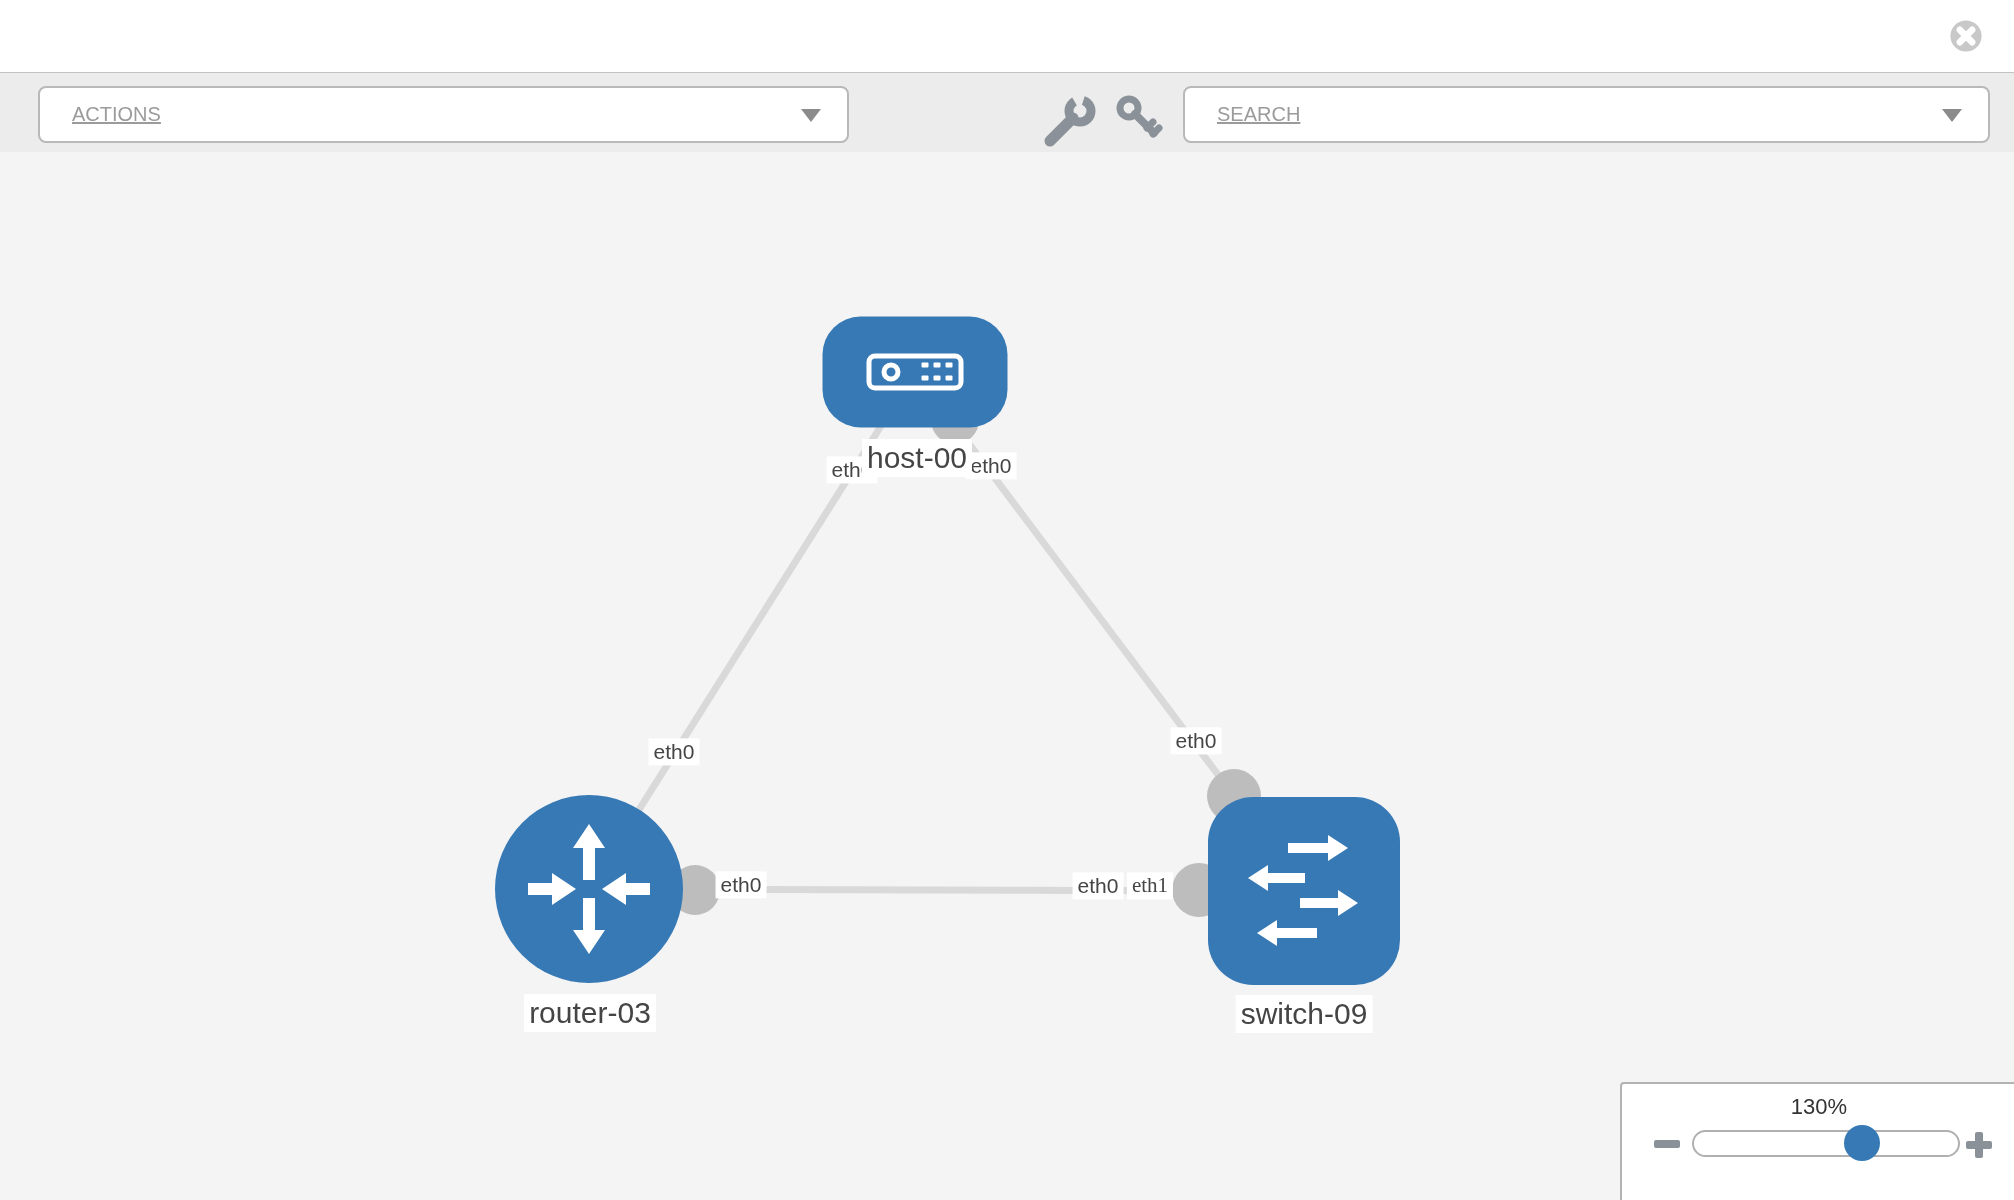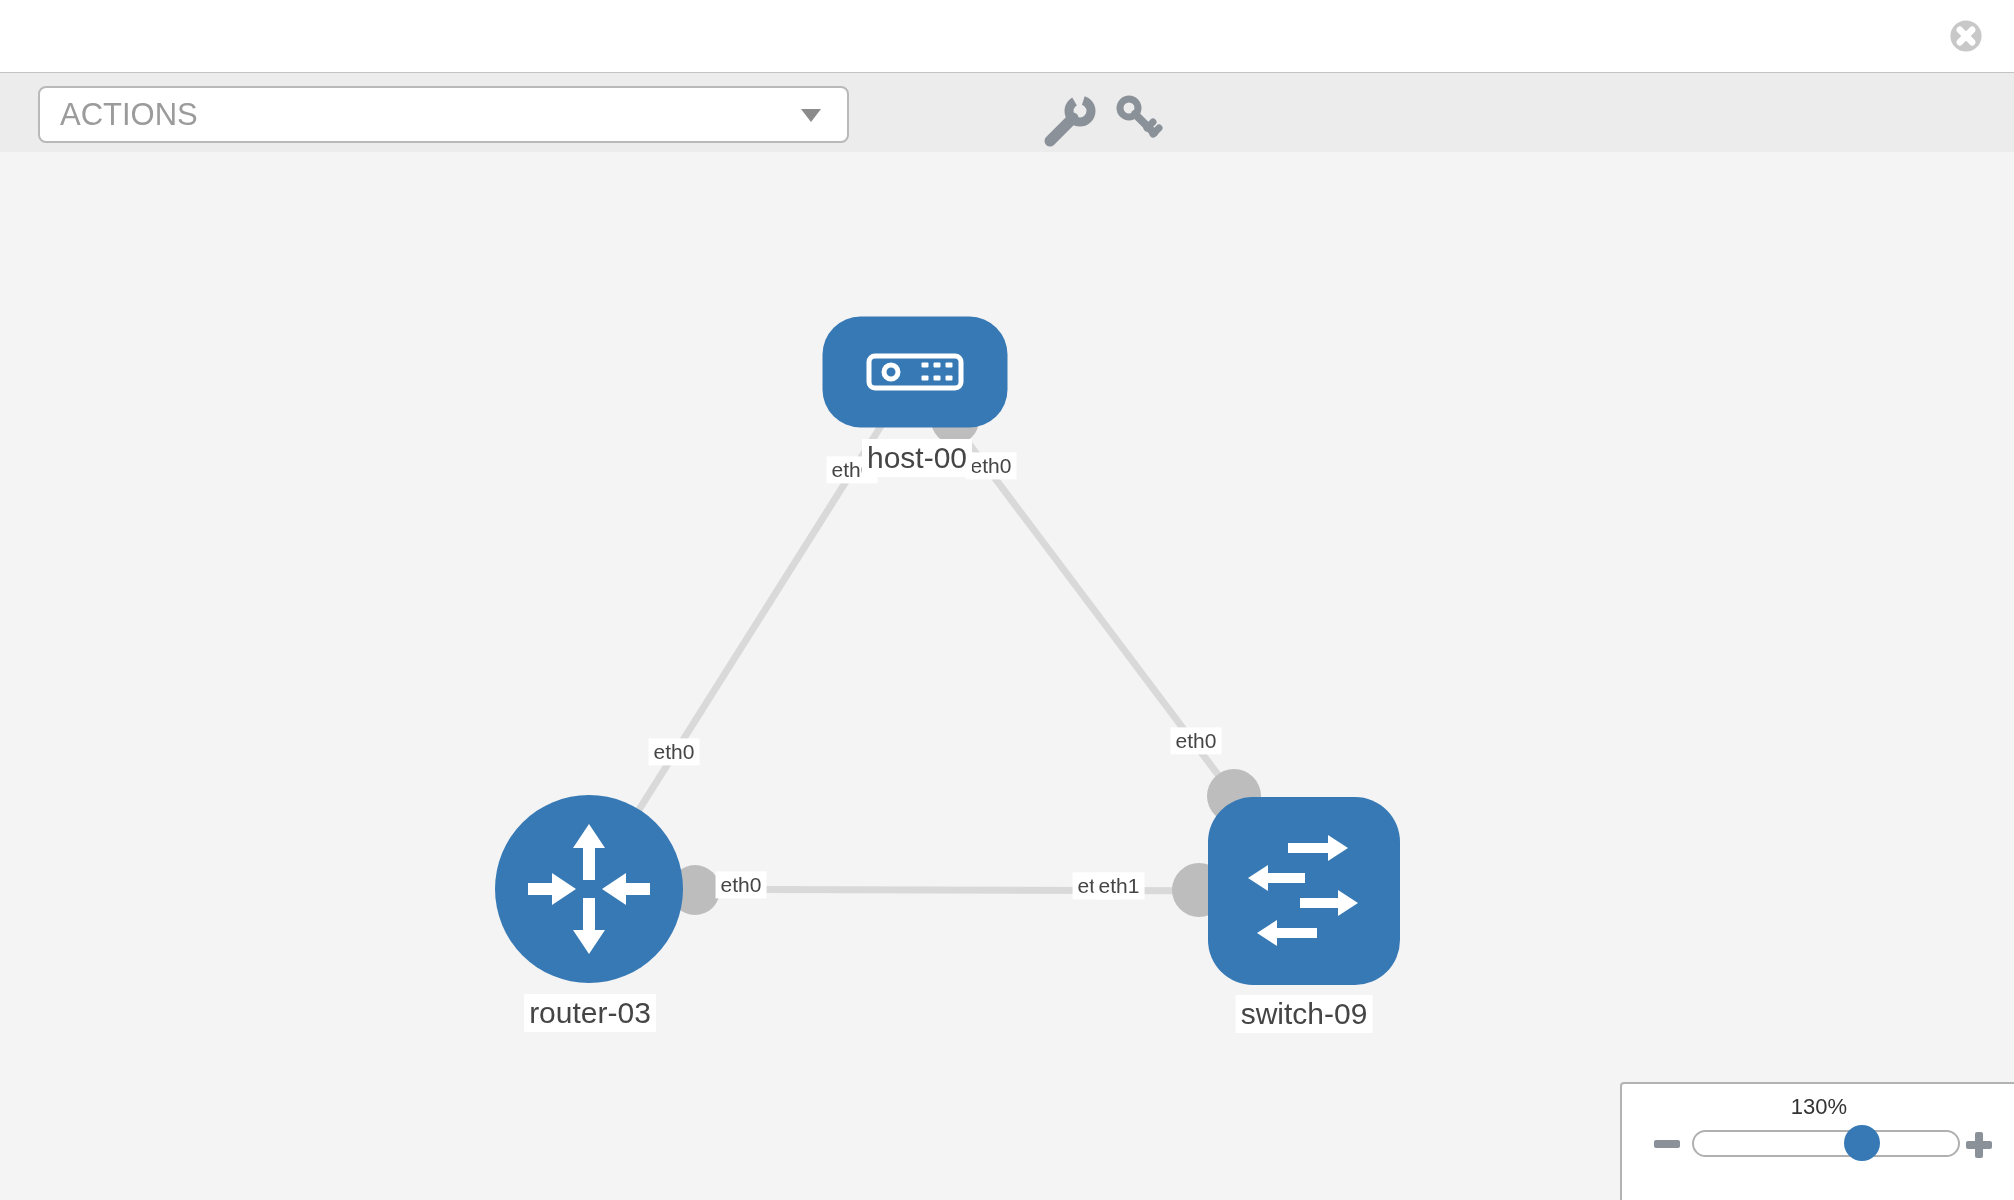--- a/index.html
+++ b/index.html
@@ -11,21 +11,21 @@
   .page-title{position:absolute;left:38px;top:0;line-height:72px;font-size:30px;font-weight:bold;color:#646464;}
   .close-btn{position:absolute;left:1949px;top:19px;width:34px;height:34px;cursor:pointer;}
 
   
   .toolbar{position:absolute;top:72px;left:0;width:100%;height:79px;background:#ececec;
            border-top:1px solid #c3c3c3;border-bottom:1px solid #d0d0d0;box-sizing:content-box;}
   .combo{position:absolute;top:13px;height:57px;background:#ffffff;border:2px solid #b9b9b9;
          border-radius:8px;box-sizing:border-box;display:flex;align-items:center;}
   .combo-actions{left:38px;width:811px;}
   .combo-search{left:1183px;width:807px;}
-  .combo-text{margin-left:20px;font-size:31px;color:#9b9b9b;}
+  .combo-text{margin-left:32px;font-size:20px;color:#9b9b9b;text-decoration:underline;}
   .caret{position:absolute;right:26px;top:50%;margin-top:-6px;width:0;height:0;
          border-left:10px solid transparent;border-right:10px solid transparent;
          border-top:13px solid #8b8b8b;}
   .tool-btn{position:absolute;top:16px;width:60px;height:60px;cursor:pointer;}
   .tool-wrench{left:1042px;}
   .tool-key{left:1108px;}
 
   
   .canvas{position:absolute;top:152px;left:0;width:2014px;height:1048px;background:#f4f4f5;}
   .canvas svg.diagram{position:absolute;top:0;left:0;}
@@ -77,20 +77,24 @@
     </div>
     <div class="tool-btn tool-key">
       <svg width="60" height="60" viewBox="-30 -30 60 60">
         <circle cx="-9" cy="-11" r="9" fill="none" stroke="#8a9199" stroke-width="7"></circle>
         <line x1="-3" y1="-5" x2="16" y2="14" stroke="#8a9199" stroke-width="8" stroke-linecap="round"></line>
         <line x1="9" y1="9" x2="15" y2="3" stroke="#8a9199" stroke-width="7" stroke-linecap="round"></line>
         <line x1="15" y1="15" x2="21" y2="9" stroke="#8a9199" stroke-width="7" stroke-linecap="round"></line>
       </svg>
     </div>
 
+    <div class="combo combo-search">
+      <span class="combo-text">SEARCH</span>
+      <span class="caret"></span>
+    </div>
   </div>
 
   <div class="canvas">
     <svg class="diagram" id="diagram-svg" width="2014" height="1048">
         <line x1="915" y1="220" x2="589" y2="737" stroke="#d9d9d9" stroke-width="7"></line>
         <line x1="915" y1="220" x2="1234" y2="644" stroke="#d9d9d9" stroke-width="7"></line>
         <line x1="589" y1="737" x2="1304" y2="739" stroke="#d9d9d9" stroke-width="7"></line>
         <circle cx="955" cy="268" r="24" fill="#bdbdbd"></circle>
         <circle cx="1234" cy="644" r="27" fill="#bdbdbd"></circle>
         <circle cx="695" cy="738" r="25" fill="#bdbdbd"></circle>
@@ -135,21 +139,21 @@
           </g>
         </g>
       </svg>
     <div class="labels" id="labels">
         <div class="diagram-label iface-label" style="left: 852px; top: 318px;">eth0</div>
         <div class="diagram-label iface-label" style="left: 991px; top: 314px;">eth0</div>
         <div class="diagram-label iface-label" style="left: 674px; top: 600px;">eth0</div>
         <div class="diagram-label iface-label" style="left: 1196px; top: 589px;">eth0</div>
         <div class="diagram-label iface-label" style="left: 741px; top: 733px;">eth0</div>
         <div class="diagram-label iface-label" style="left: 1098px; top: 734px;">eth0</div>
-        <div class="diagram-label iface-label" style="left: 1119px; top: 734px;">eth1</div>
+        <div class="diagram-label iface-label" style="left: 1150px; top: 734px; font-family: Liberation Serif, serif;">eth1</div>
         <div class="diagram-label node-label" style="left: 917px; top: 306px;">host-00</div>
         <div class="diagram-label node-label" style="left: 590px; top: 861px;">router-03</div>
         <div class="diagram-label node-label" style="left: 1304px; top: 862px;">switch-09</div>
       </div>
 
     <div class="zoom-panel">
       <div class="zoom-value">130%</div>
       <div class="zoom-minus"></div>
       <div class="zoom-track" id="zoom-track">
         <div class="zoom-thumb" id="zoom-thumb" style="left: 150.48px;"></div>

